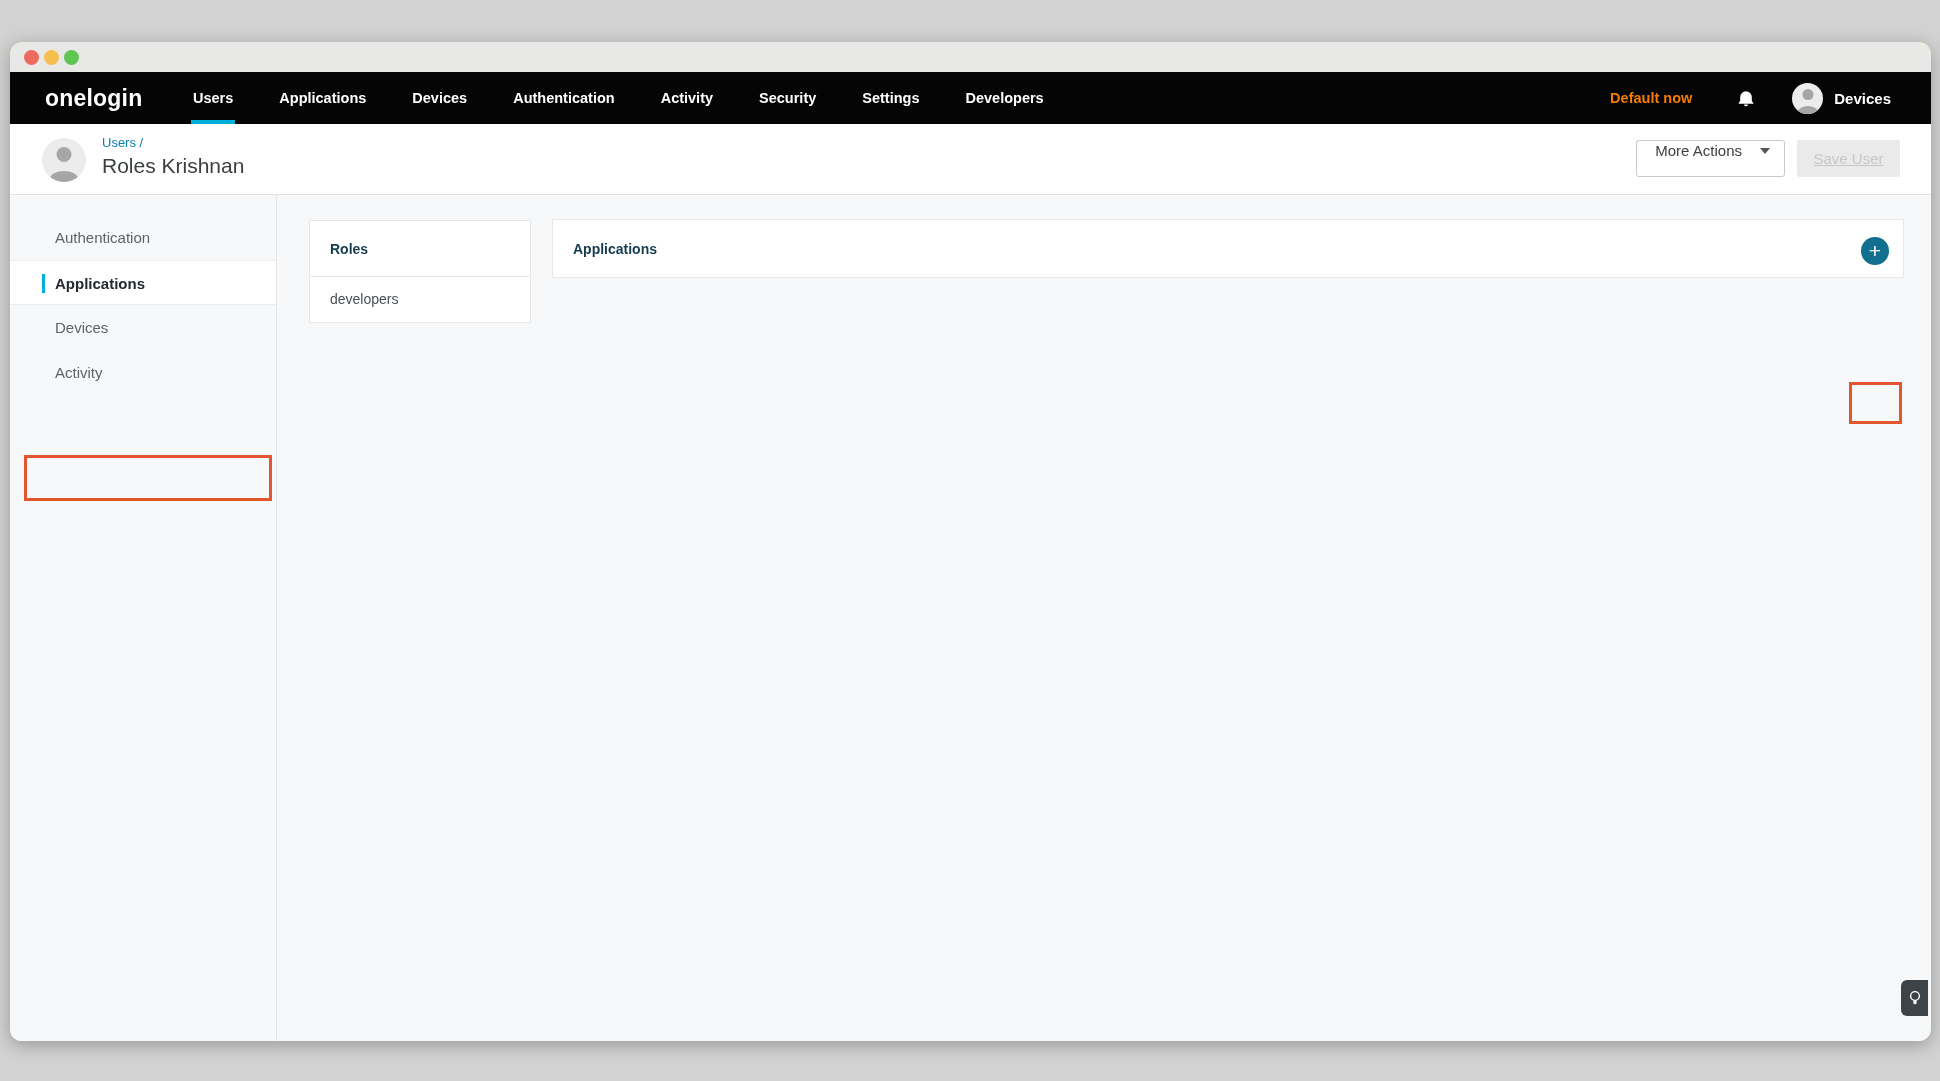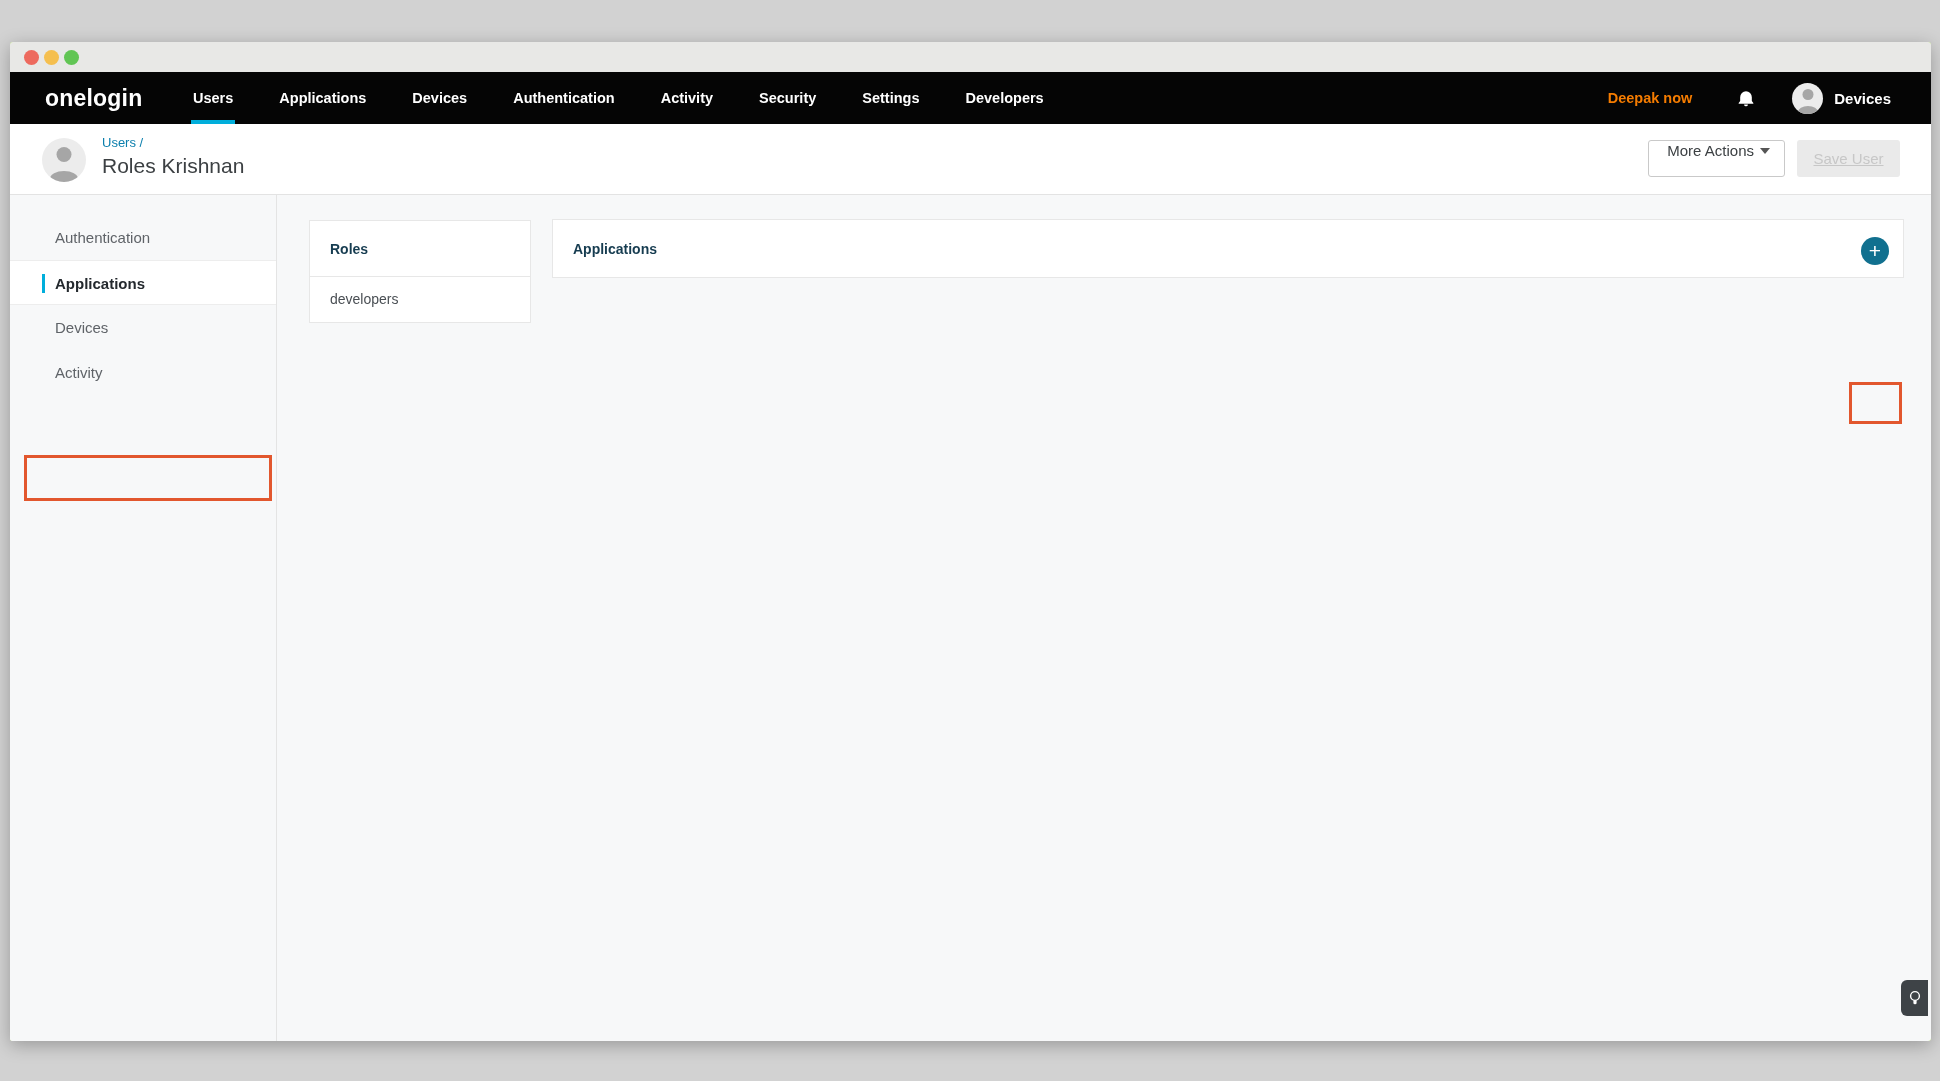--- a/index.html
+++ b/index.html
@@ -5,21 +5,21 @@
   * { margin:0; padding:0; box-sizing:border-box; }
   html,body { width:1940px; height:1081px; }
   body {
     background:#d2d2d2;
     font-family:"Liberation Sans", sans-serif;
     position:relative;
     overflow:hidden;
   }
   .window {
     position:absolute; left:10px; top:42px; width:1921px; height:999px;
-    border-radius:3px; overflow:hidden; background:#bef264;
+    border-radius:12px; overflow:hidden; background:#bef264;
     box-shadow:0 4px 18px rgba(0,0,0,.28);
   }
   
   .titlebar { position:absolute; left:0; top:0; width:100%; height:30px; background:#e8e8e6; }
   .traffic { position:absolute; top:8px; width:15px; height:15px; border-radius:50%; }
   .traffic.red    { left:14px; background:#ed6a5e; }
   .traffic.yellow { left:34px; background:#f5bf4f; }
   .traffic.green  { left:54px; background:#61c554; }
   
   .navbar { position:absolute; left:0; top:30px; width:100%; height:52px; background:#050505; }
@@ -45,21 +45,21 @@
   
   .page-header { position:absolute; left:0; top:82px; width:100%; height:71px;
                  background:#fff; border-bottom:1px solid #e3e3e3; }
   .avatar-lg { position:absolute; left:32px; top:14px; width:44px; height:44px; }
   .avatar-lg::before { top:9px; width:15px; height:15px; }
   .avatar-lg::after { bottom:-5px; width:28px; height:16px; }
   .crumb { position:absolute; left:92px; top:11px; color:#0b7fad; font-size:13px; cursor:pointer;text-align:right; }
   .page-title { position:absolute; left:92px; top:30px; color:#3c4043; font-size:21px; font-weight:400; }
   .btn-more { position:absolute; right:146px; top:16px; height:37px; padding:0 14px 16px 18px;
       background:#fff; border:1px solid #c9c9c9; border-radius:3px; color:#3c4043;
-      font-size:15px; display:flex; align-items:center; gap:6px; cursor:pointer;
+      font-size:15px; display:flex; align-items:center; gap:18px; cursor:pointer;
       font-family:"Liberation Sans", sans-serif; }
   .caret { width:0; height:0; border-left:5px solid transparent; border-right:5px solid transparent;
       border-top:6px solid #555; }
   .btn-save { position:absolute; right:31px; top:16px; height:37px; width:103px;
       background:#eaeaea; border:none; border-radius:3px; color:#c7c7c7; font-size:15px;
       font-family:"Liberation Sans", sans-serif;text-decoration:underline; }
   
   .content { position:absolute; left:0; top:153px; width:100%; height:846px; background:#f7f8f9; }
   .side-nav { position:absolute; left:0; top:0; width:267px; height:100%;
       border-right:1px solid #e4e4e4; background:#f7f8f9; padding-top:20px; }
@@ -109,21 +109,21 @@
       <a class="nav-item active">Users</a>
       <a class="nav-item">Applications</a>
       <a class="nav-item">Devices</a>
       <a class="nav-item">Authentication</a>
       <a class="nav-item">Activity</a>
       <a class="nav-item">Security</a>
       <a class="nav-item">Settings</a>
       <a class="nav-item">Developers</a>
     </div>
     <div class="nav-right">
-      <span class="upgrade">Deepak now</span>
+      <span class="upgrade">Default now</span>
       <svg class="bell" viewBox="0 0 24 24">
         <path fill="#ffffff" d="M12 22a2.3 2.3 0 0 0 2.3-2.3H9.7A2.3 2.3 0 0 0 12 22zm7-6.5V11a7 7 0 1 0-14 0v4.5L3.2 18v1h17.6v-1L19 15.5z"></path>
       </svg>
       <div class="person-avatar avatar-sm"></div>
       <span class="account-name">Devices</span>
     </div>
   </div>
 
   <div class="page-header">
     <div class="person-avatar avatar-lg"></div>

